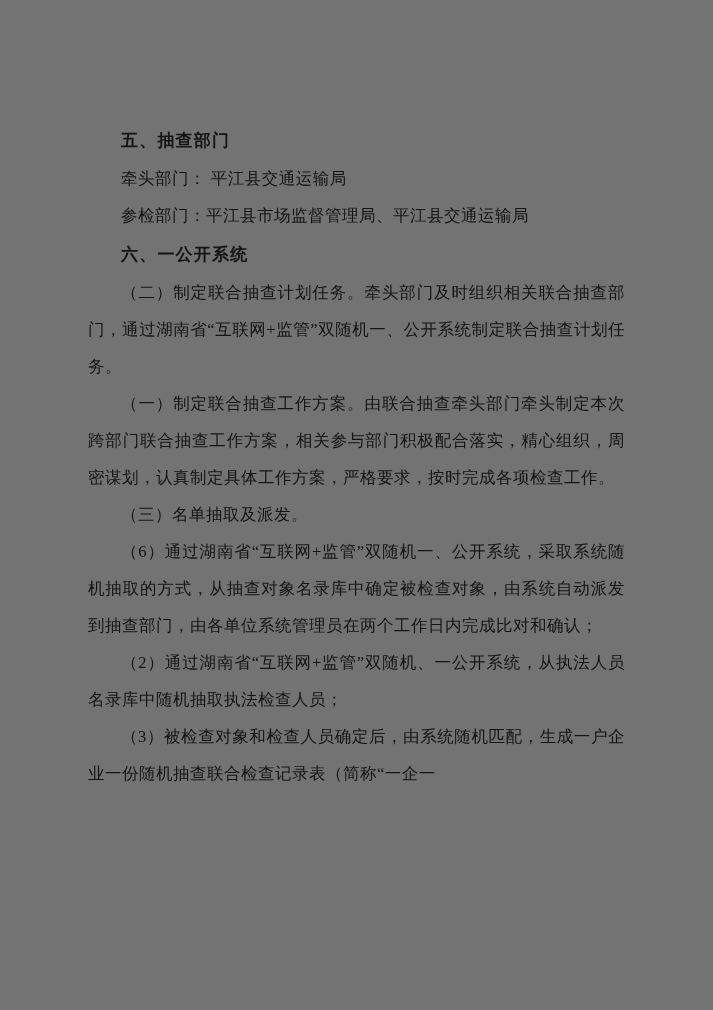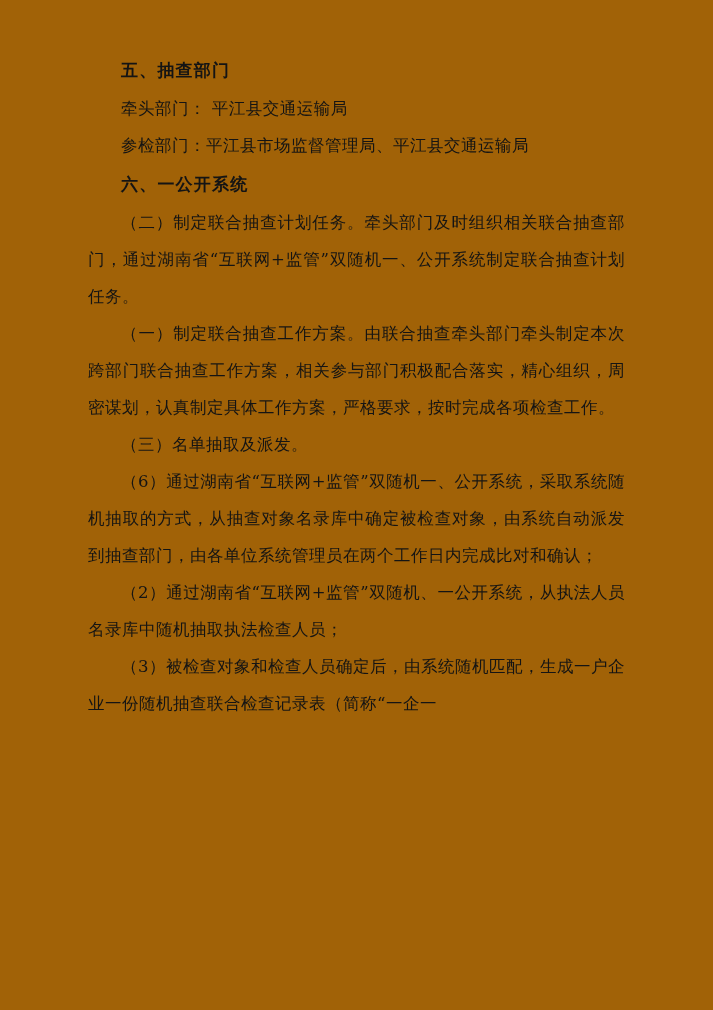--- a/index.html
+++ b/index.html
@@ -11,23 +11,23 @@
     width: 713px;
     height: 1010px;
     overflow: hidden;
     font-family: "DejaVu Serif", "Liberation Serif", serif;
     color: #1a1a1a;
   }
   .page {
     position: relative;
     width: 713px;
     height: 1010px;
-    background: #a16207;
+    background: #737373;
     box-sizing: border-box;
-    padding: 50px 88px 40px 88px;
+    padding: 120px 88px 40px 88px;
   }
   .doc-body {
     font-size: 16.5px;
     line-height: 37px;
     letter-spacing: 0.5px;
     color: #141414;
   }
   .heading {
     font-weight: bold;
     font-size: 17px;
@@ -35,20 +35,21 @@
     padding-left: 33px;
     letter-spacing: 1.2px;
     line-height: 40px;
   }
   .para {
     margin: 0;
     text-align: justify;
     text-justify: inter-ideograph;
     text-indent: 33px;
     line-height: 37px;
+    font-family: Liberation Serif, serif;
   }
 </style>
 </head>
 <body>
 
 <div class="page">
   <div class="doc-body">
 
     <h2 class="heading">五、抽查部门</h2>
 

